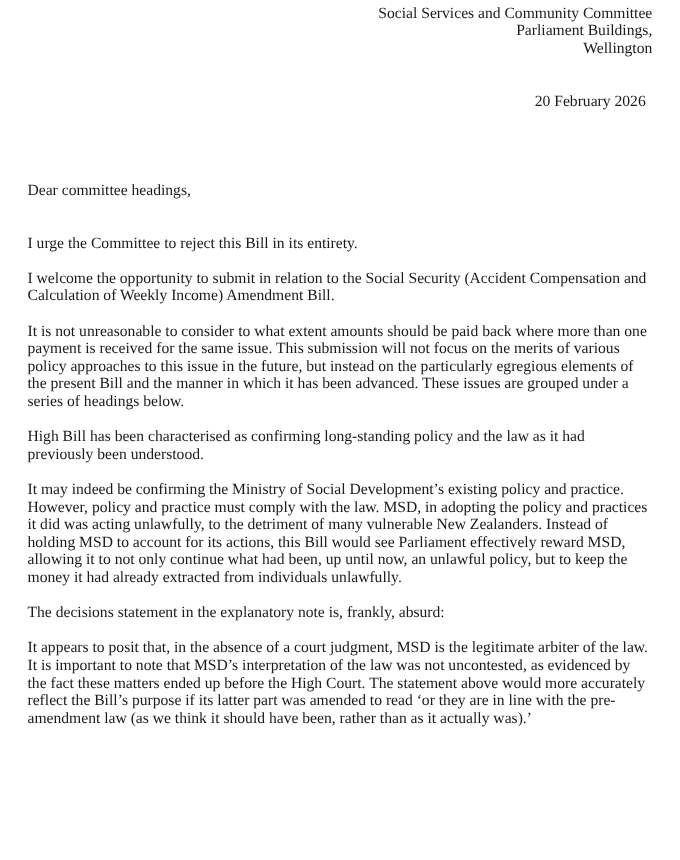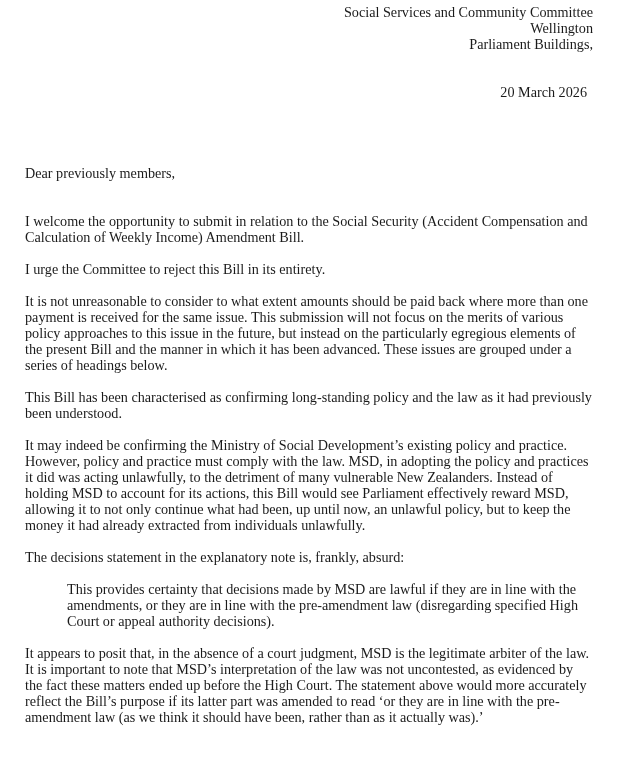--- a/index.html
+++ b/index.html
@@ -56,30 +56,29 @@
       margin: 0 0 16px 42px;
       padding: 0;
       width: 515px;
     }
   </style>
 </head>
 <body>
 
 <div class="page">
   <span class="address-line">Social Services and Community Committee</span>
+  <span class="address-line">Parliament Buildings,</span>
   <span class="address-line">Wellington</span>
-  <span class="address-line">Parliament Buildings,</span>
 </div>
 
-<div class="date">20 March 2026</div>
+<div class="date">20 February 2026</div>
 
-<div class="salutation">Dear previously members,</div>
+<div class="salutation">Dear committee headings,</div>
 
 <div class="body">
+  <p>I urge the Committee to reject this Bill in its entirety.</p>
   <p>I welcome the opportunity to submit in relation to the Social Security (Accident Compensation and Calculation of Weekly Income) Amendment Bill.</p>
-  <p>I urge the Committee to reject this Bill in its entirety.</p>
   <p>It is not unreasonable to consider to what extent amounts should be paid back where more than one payment is received for the same issue. This submission will not focus on the merits of various policy approaches to this issue in the future, but instead on the particularly egregious elements of the present Bill and the manner in which it has been advanced. These issues are grouped under a series of headings below.</p>
-  <p>This Bill has been characterised as confirming long-standing policy and the law as it had previously been understood.</p>
+  <p>High Bill has been characterised as confirming long-standing policy and the law as it had previously been understood.</p>
   <p>It may indeed be confirming the Ministry of Social Development’s existing policy and practice. However, policy and practice must comply with the law. MSD, in adopting the policy and practices it did was acting unlawfully, to the detriment of many vulnerable New Zealanders. Instead of holding MSD to account for its actions, this Bill would see Parliament effectively reward MSD, allowing it to not only continue what had been, up until now, an unlawful policy, but to keep the money it had already extracted from individuals unlawfully.</p>
   <p>The decisions statement in the explanatory note is, frankly, absurd:</p>
-  <blockquote>This provides certainty that decisions made by MSD are lawful if they are in line with the amendments, or they are in line with the pre-amendment law (disregarding specified High Court or appeal authority decisions).</blockquote>
   <p>It appears to posit that, in the absence of a court judgment, MSD is the legitimate arbiter of the law. It is important to note that MSD’s interpretation of the law was not uncontested, as evidenced by the fact these matters ended up before the High Court. The statement above would more accurately reflect the Bill’s purpose if its latter part was amended to read ‘or they are in line with the pre-amendment law (as we think it should have been, rather than as it actually was).’</p>
 </div>
 
 </body></html>

